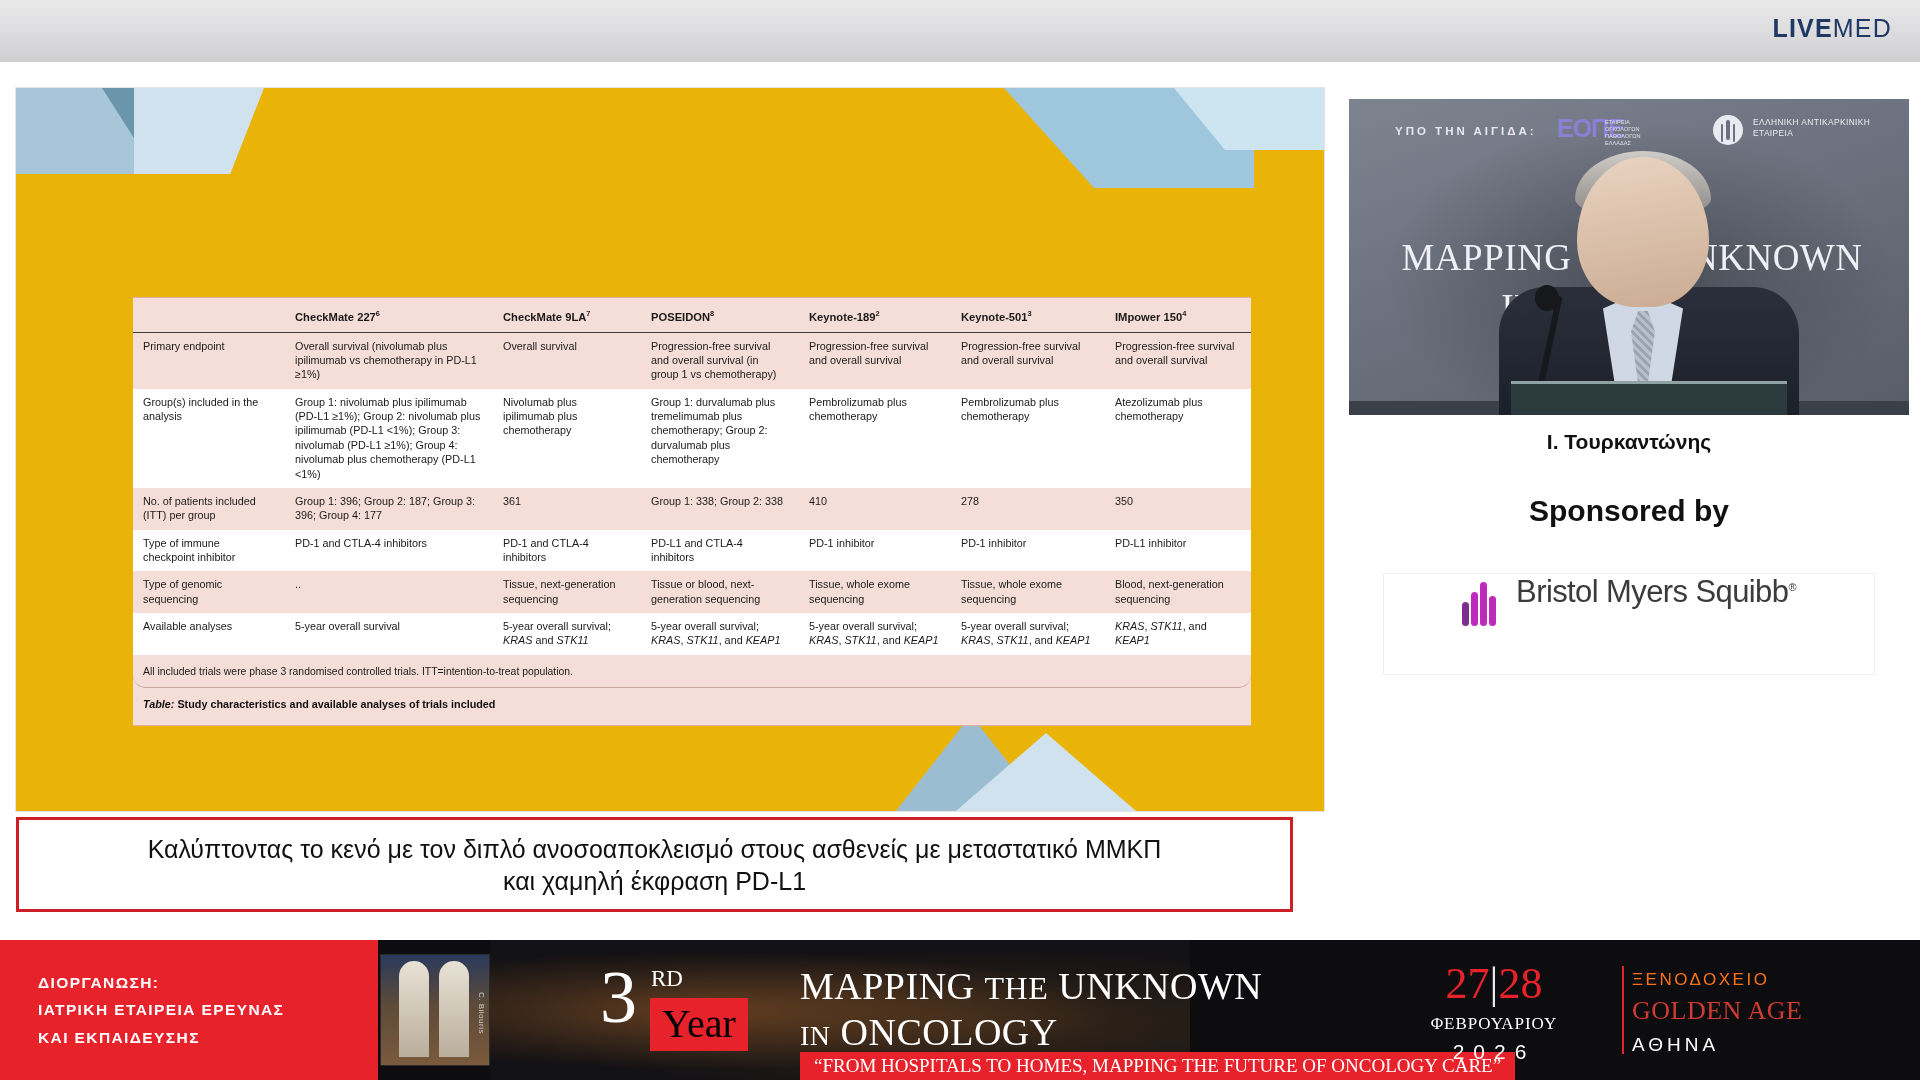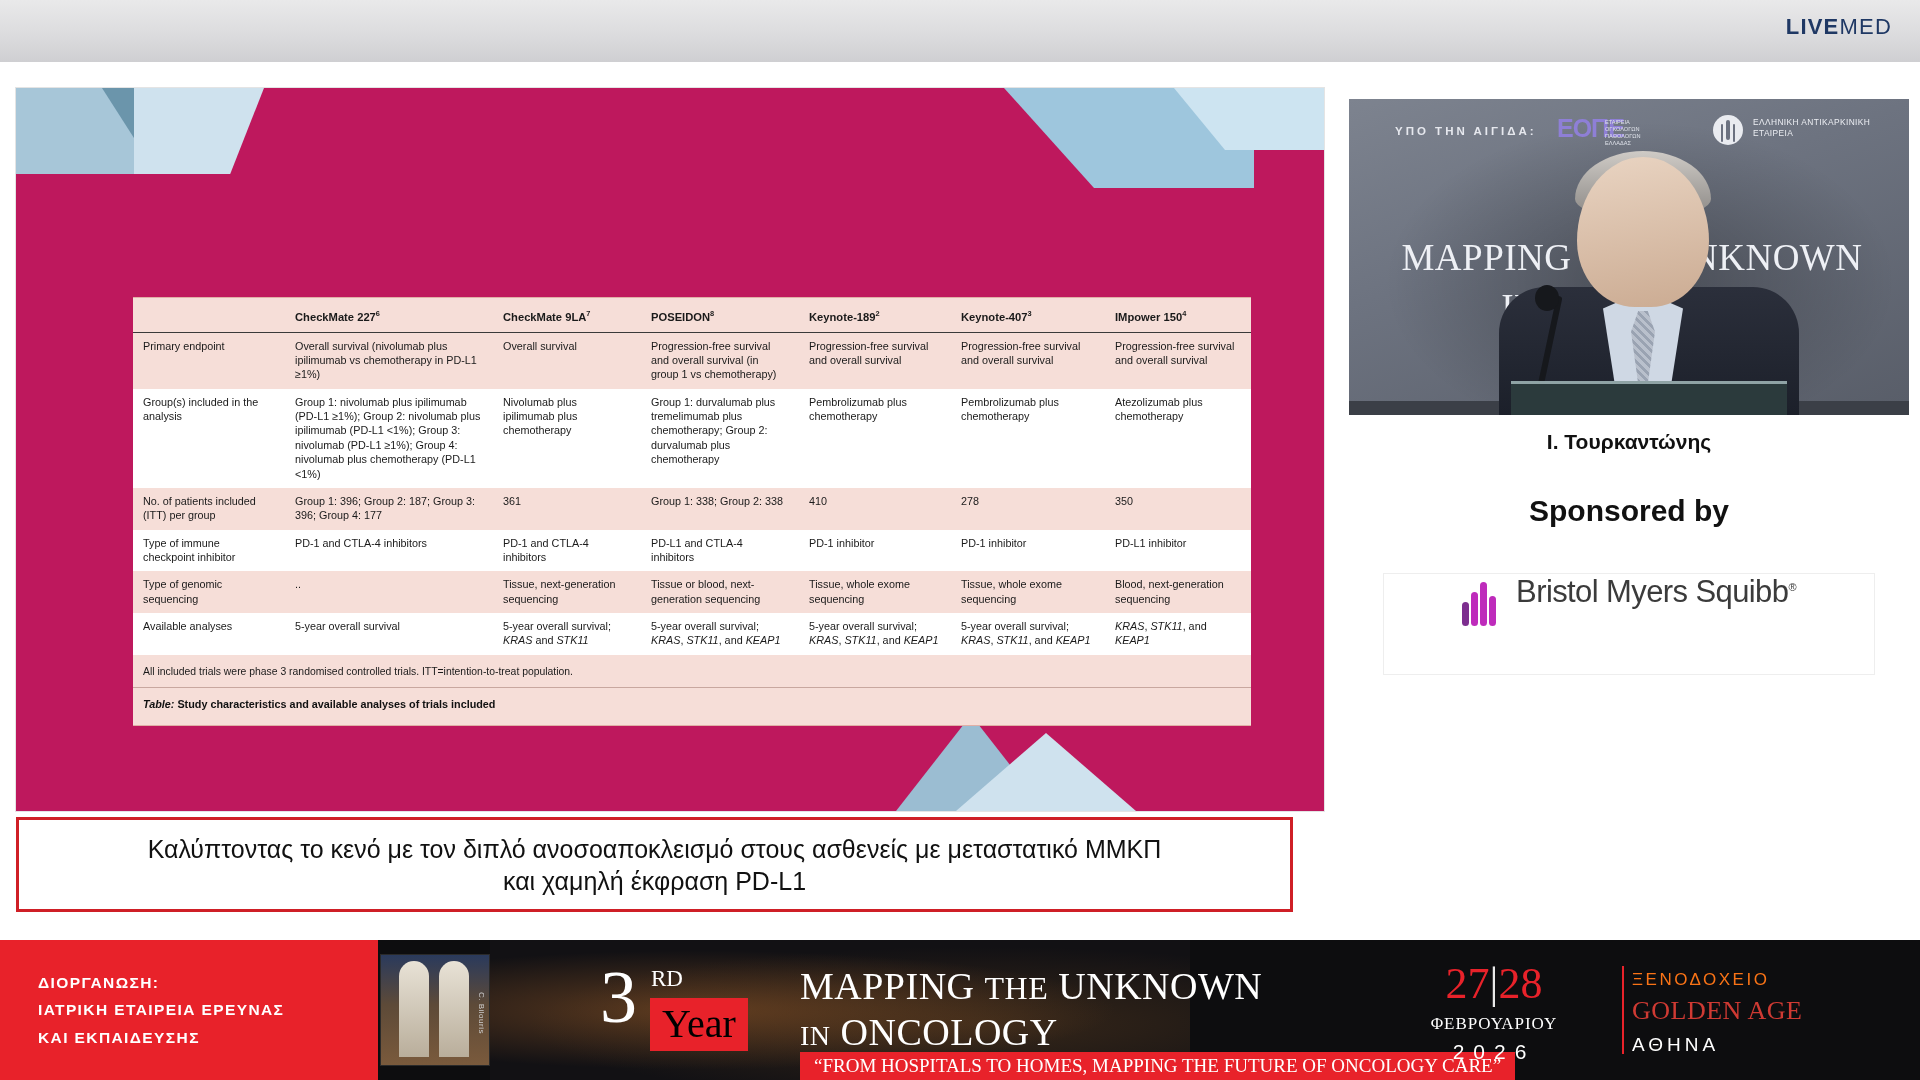--- a/index.html
+++ b/index.html
@@ -10,29 +10,29 @@
     position: relative;
   }
 
   
   .topbar {
     position:absolute; left:0; top:0; width:1920px; height:62px;
     background: linear-gradient(180deg,#e9e9ea 0%, #dcdcde 55%, #cfcfd2 100%);
   }
   .livemed {
     position:absolute; right:28px; top:14px;
-    font-size:22px; font-weight:700; letter-spacing:1.2px;
+    font-size:25px; font-weight:700; letter-spacing:1.2px;
     color:#1f3864;
   }
   .livemed .med { color:#1f3864; font-weight:400; }
 
   
   .slide {
     position:absolute; left:16px; top:88px; width:1308px; height:723px;
-    background:#be185d;
+    background:#eab308;
     box-shadow:0 0 0 1px #e4e4e4;
     overflow:hidden;
   }
   .deco { position:absolute; }
   .deco-tl-1 { left:0; top:0; width:130px; height:86px; background:#a7c6d8; }
   .deco-tl-2 { left:86px; top:0; width:0; height:0;
       border-left:55px solid transparent; border-right:55px solid transparent;
       border-top:86px solid #6b95ab; }
   .deco-tl-3 { left:118px; top:0; width:130px; height:86px; background:#cfe2ee;
       clip-path: polygon(0 0, 100% 0, 74% 100%, 0 100%); }
@@ -65,20 +65,21 @@
      vertical-align:top; padding:6px 12px 7px 10px;
   }
   tr.shade td { background:#f6ded8; }
   tr.plain td { background:#ffffff; }
   table.study td.lab { padding-left:10px; }
   sup { font-size:7.4px; vertical-align:super; }
   .tnote {
      background:#f6ded8; font-size:10.4px; color:#1a1a1a;
      padding:11px 10px 10px 10px; width:1118px;
      border-bottom:1px solid #c8a79f;
+     border-radius:13px;
   }
   .tcap {
      background:#f6ded8; font-size:10.8px; color:#111; font-weight:700;
      padding:10px 10px 11px 10px; width:1118px;
   }
   .tcap i { font-weight:700; font-style:italic; }
 
   
   col.c0{width:152px} col.c1{width:208px} col.c2{width:148px}
   col.c3{width:158px} col.c4{width:152px} col.c5{width:154px} col.c6{width:146px}
@@ -331,21 +332,21 @@
           <col class="c5">
           <col class="c6">
         </colgroup>
       <thead>
         <tr>
           <th></th>
           <th><span>CheckMate 227</span><sup>6</sup></th>
           <th><span>CheckMate 9LA</span><sup>7</sup></th>
           <th><span>POSEIDON</span><sup>8</sup></th>
           <th><span>Keynote-189</span><sup>2</sup></th>
-          <th><span>Keynote-407</span><sup>3</sup></th>
+          <th><span>Keynote-501</span><sup>3</sup></th>
           <th><span>IMpower 150</span><sup>4</sup></th>
         </tr>
       </thead>
       <tbody>
         <tr class="shade">
           <td class="lab">Primary endpoint</td>
           <td>Overall survival (nivolumab plus ipilimumab vs chemotherapy in PD-L1 ≥1%)</td>
           <td>Overall survival</td>
           <td>Progression-free survival and overall survival (in group 1 vs chemotherapy)</td>
           <td>Progression-free survival and overall survival</td>

